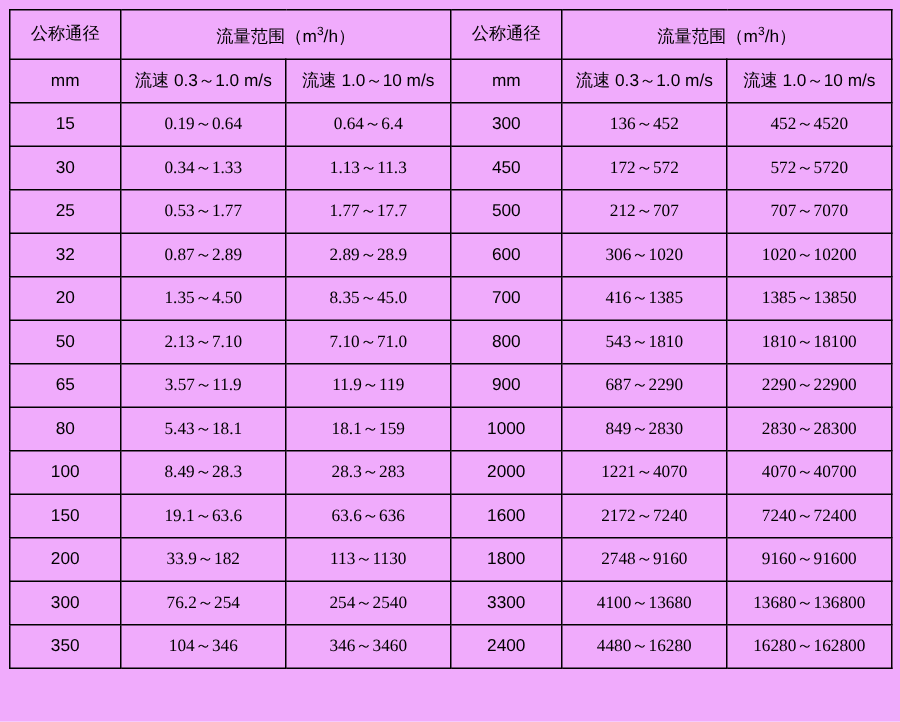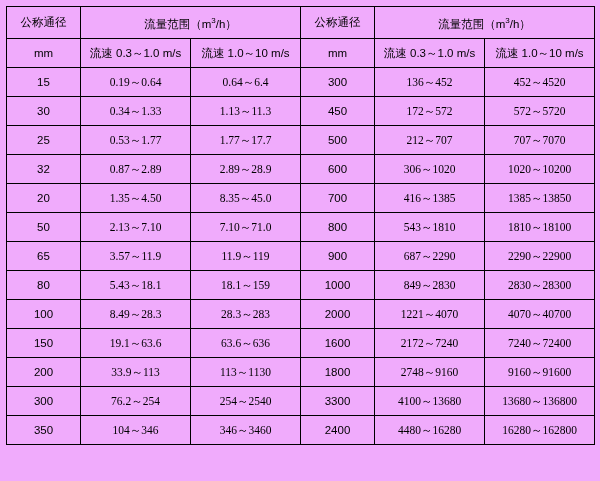--- a/index.html
+++ b/index.html
@@ -181,21 +181,21 @@
         <tr>
           <td class="dn">150</td>
           <td class="num">19.1～63.6</td>
           <td class="num">63.6～636</td>
           <td class="dn">1600</td>
           <td class="num">2172～7240</td>
           <td class="num">7240～72400</td>
         </tr>
         <tr>
           <td class="dn">200</td>
-          <td class="num">33.9～113</td>
+          <td class="num">33.9～182</td>
           <td class="num">113～1130</td>
           <td class="dn">1800</td>
           <td class="num">2748～9160</td>
           <td class="num">9160～91600</td>
         </tr>
         <tr>
           <td class="dn">300</td>
           <td class="num">76.2～254</td>
           <td class="num">254～2540</td>
           <td class="dn">3300</td>

